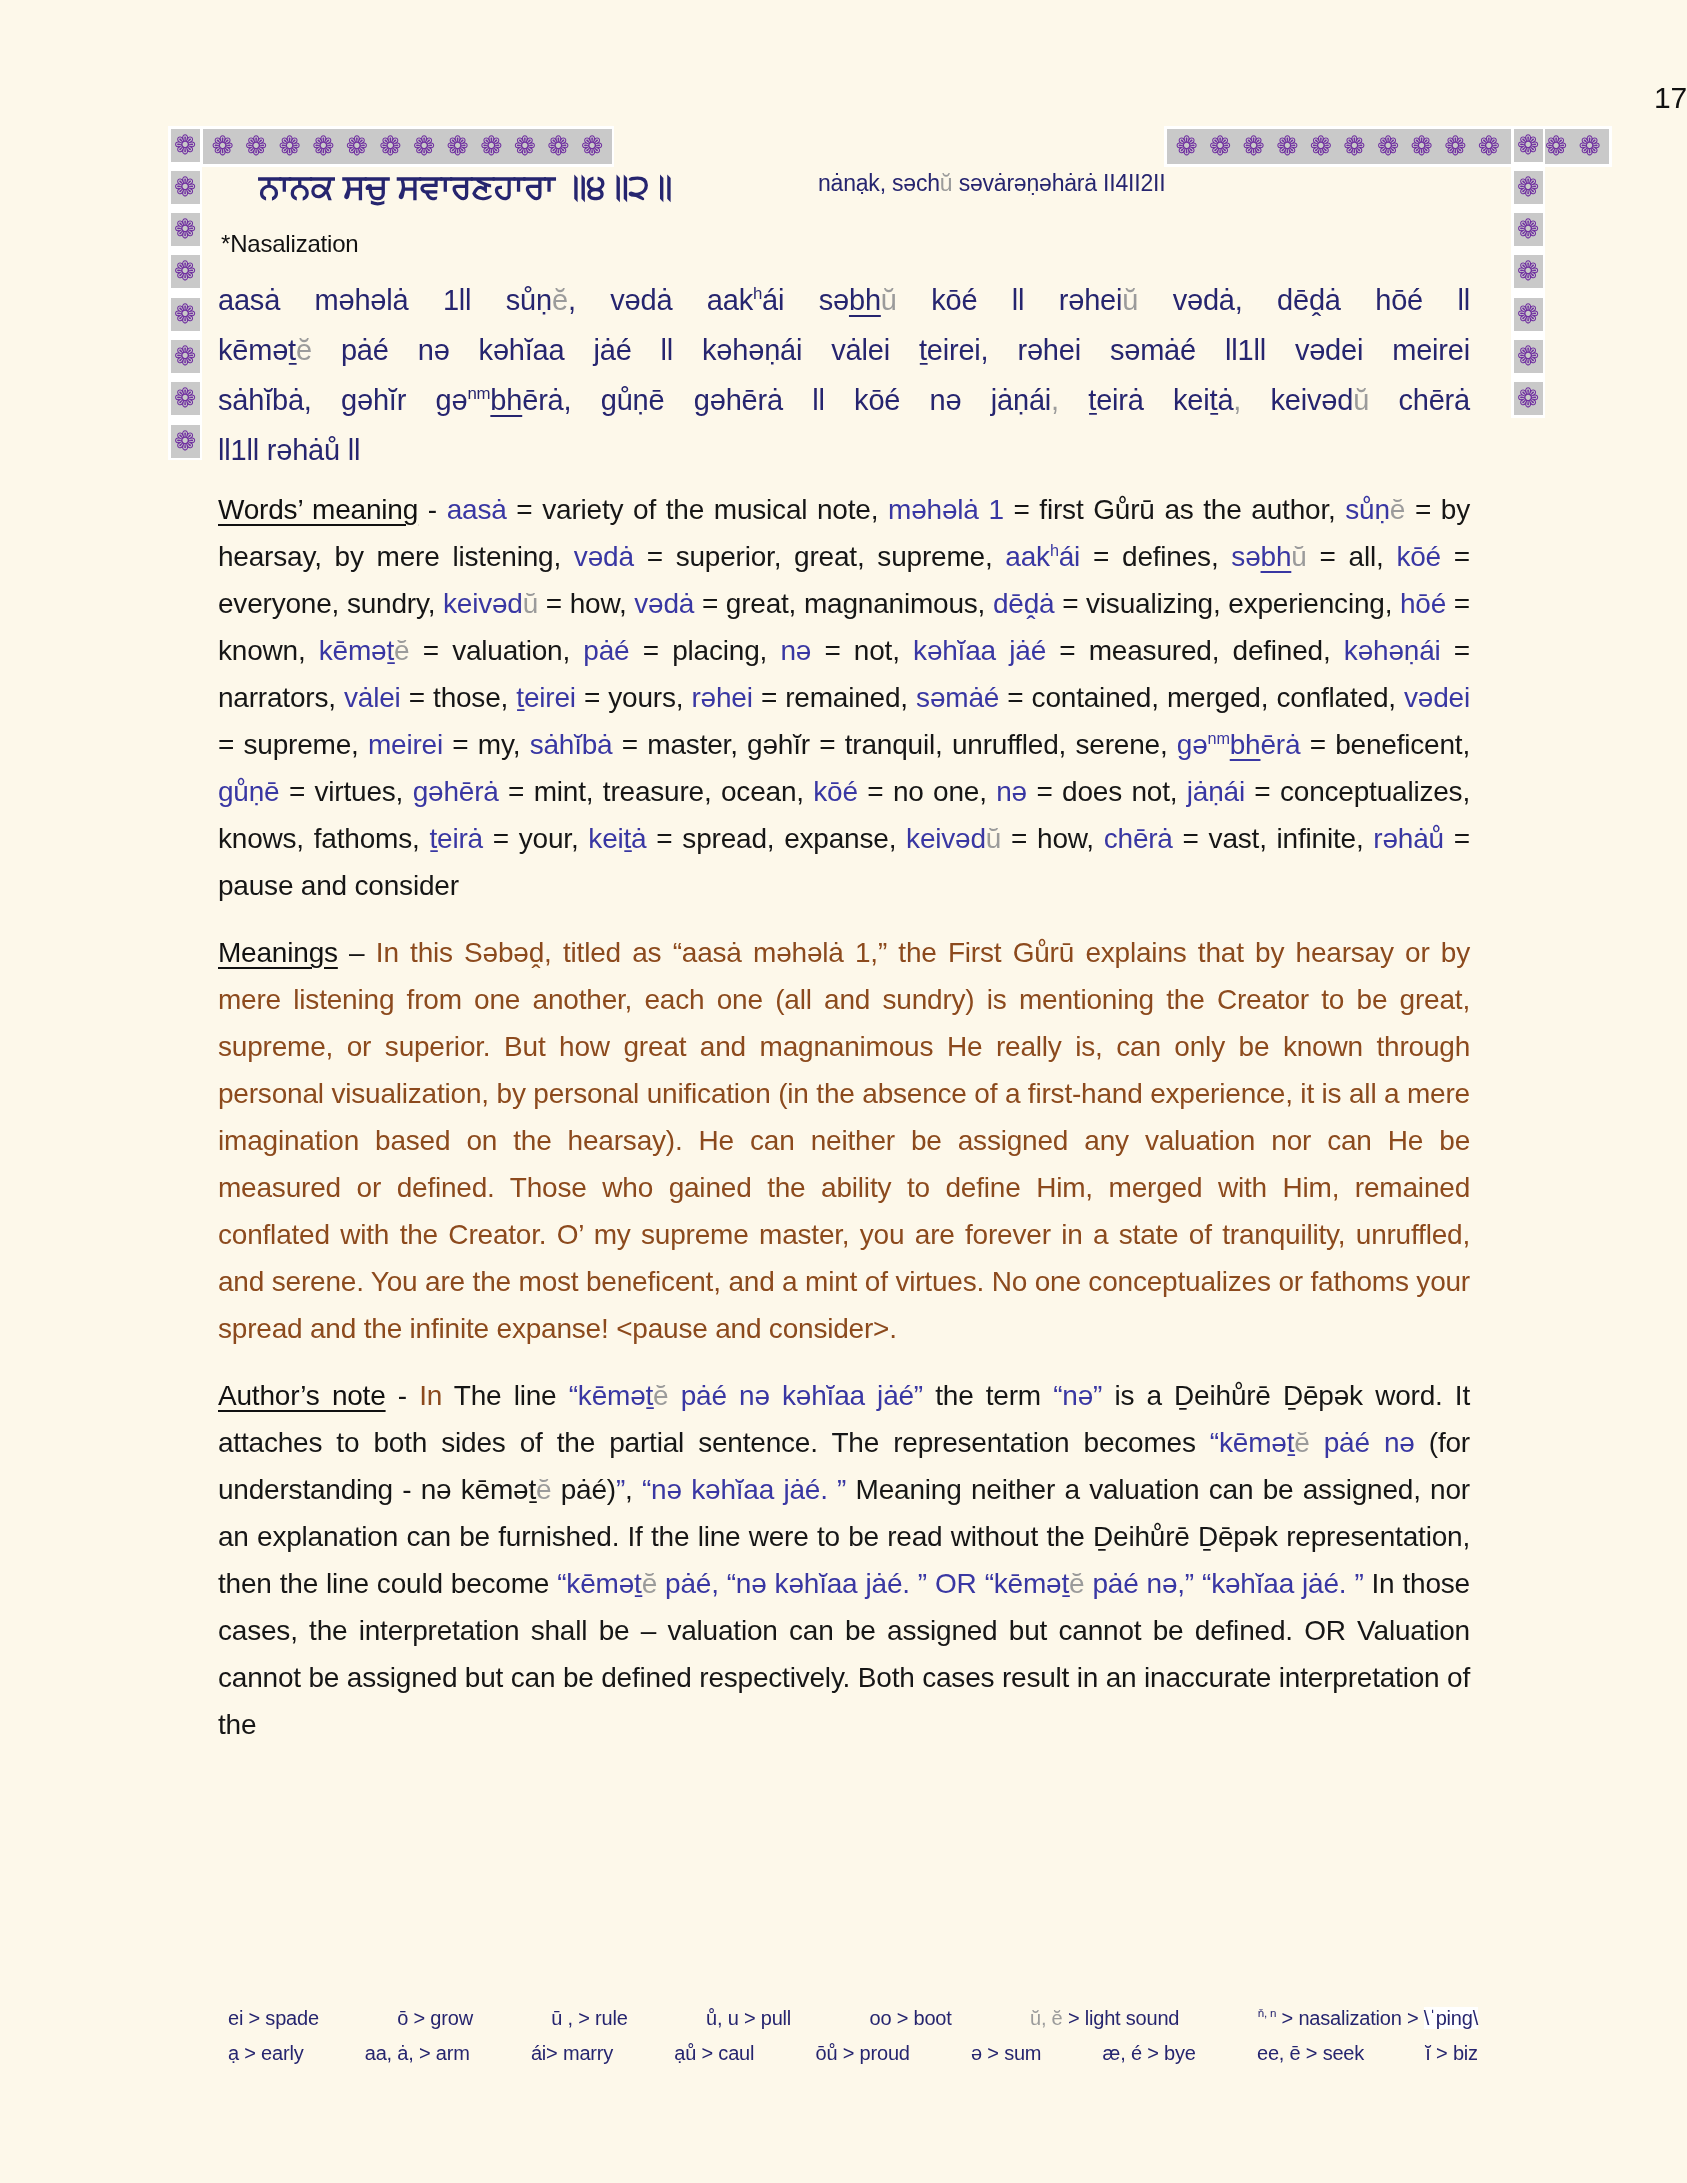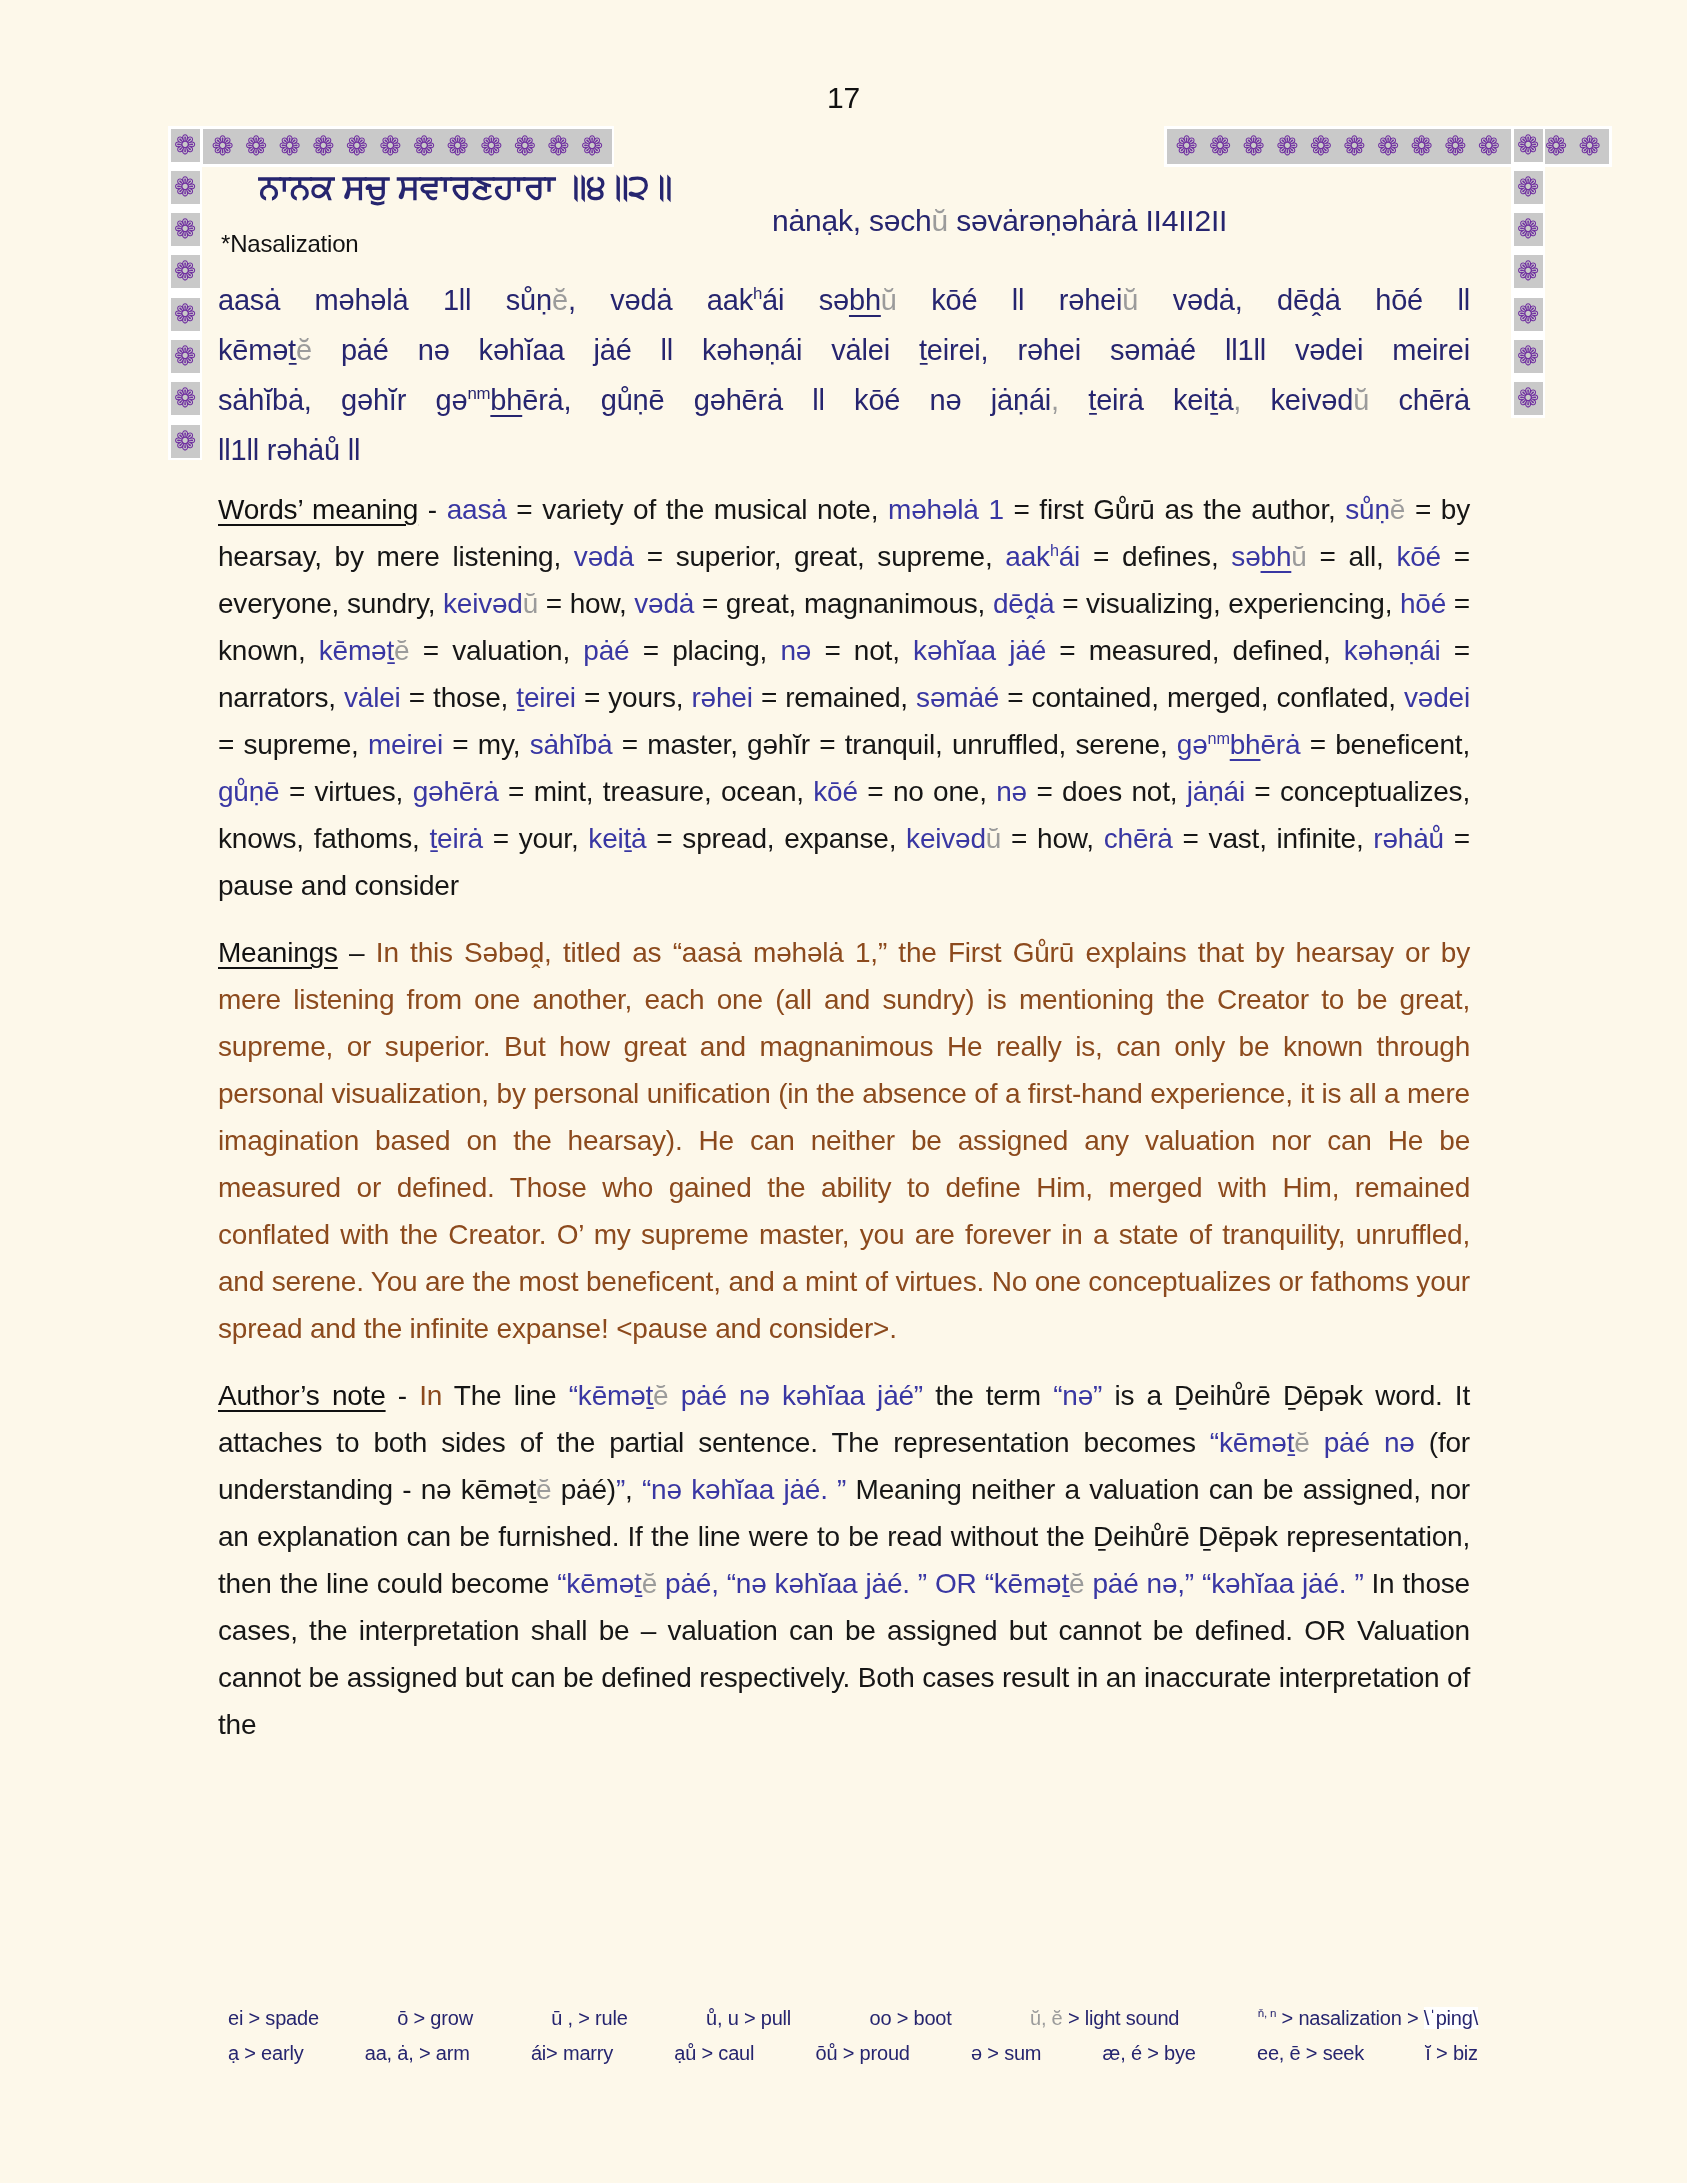--- a/index.html
+++ b/index.html
@@ -1,32 +1,32 @@
 <!DOCTYPE html>
 <html style="font-size:10.6px"><head>
 <meta charset="utf-8">
 <style>
   html,body{margin:0;padding:0;background:#e8e8e8;}
   .page{
     position:relative;width:1687px;height:2183px;background:#fdf8ea;
     font-family:"Liberation Sans",sans-serif;color:#161616;overflow:hidden;
     letter-spacing:-0.2px;
   }
-  .page-number{position:absolute;top:81px;left:0;width:1687px;text-align:center;
+  .page-number{position:absolute;top:81px;left:0;width:1687px;text-align:right;
     font-size:30px;color:#111;}
   
   .strip{position:absolute;display:inline-flex;background:#ffffff;padding:2.6px;}
   .strip .inner{display:inline-flex;background:#c9c9c9;padding:1.3px 5.3px;gap:4.6px;}
   .vcol{position:absolute;display:flex;flex-direction:column;gap:9.3px;background:#ffffff;padding:2.6px;}
   .chip{font-size:26.5px;line-height:33px;color:#7030a0;width:29px;text-align:center;}
   .vcol .chip{background:#c9c9c9;}
   
   .scripture{position:absolute;top:167px;left:218px;width:1317px;height:46px;}
   .gurmukhi{position:absolute;left:41px;top:0;font-size:34px;color:#26256f;font-weight:bold;}
-  .translit-head{position:absolute;left:554px;top:2.6px;font-size:30px;color:#26256f;margin-top:34px;}
+  .translit-head{position:absolute;left:600px;top:2.6px;font-size:23px;color:#26256f;}
   .nasal{position:absolute;top:230px;left:221px;font-size:24px;color:#111;}
   
   .verse{position:absolute;top:275px;left:218px;width:1252px;color:#26256f;
     font-size:29px;line-height:50px;}
   .vline{text-align:justify;text-align-last:justify;}
   .vline.last{text-align:left;text-align-last:left;}
   
   .column{position:absolute;top:486px;left:218px;width:1252px;font-size:28px;line-height:47px;}
   .para{text-align:justify;margin:0 0 20px 0;}
   .heading{color:#111;text-decoration:underline;text-decoration-thickness:2px;text-underline-offset:5.3px;}

